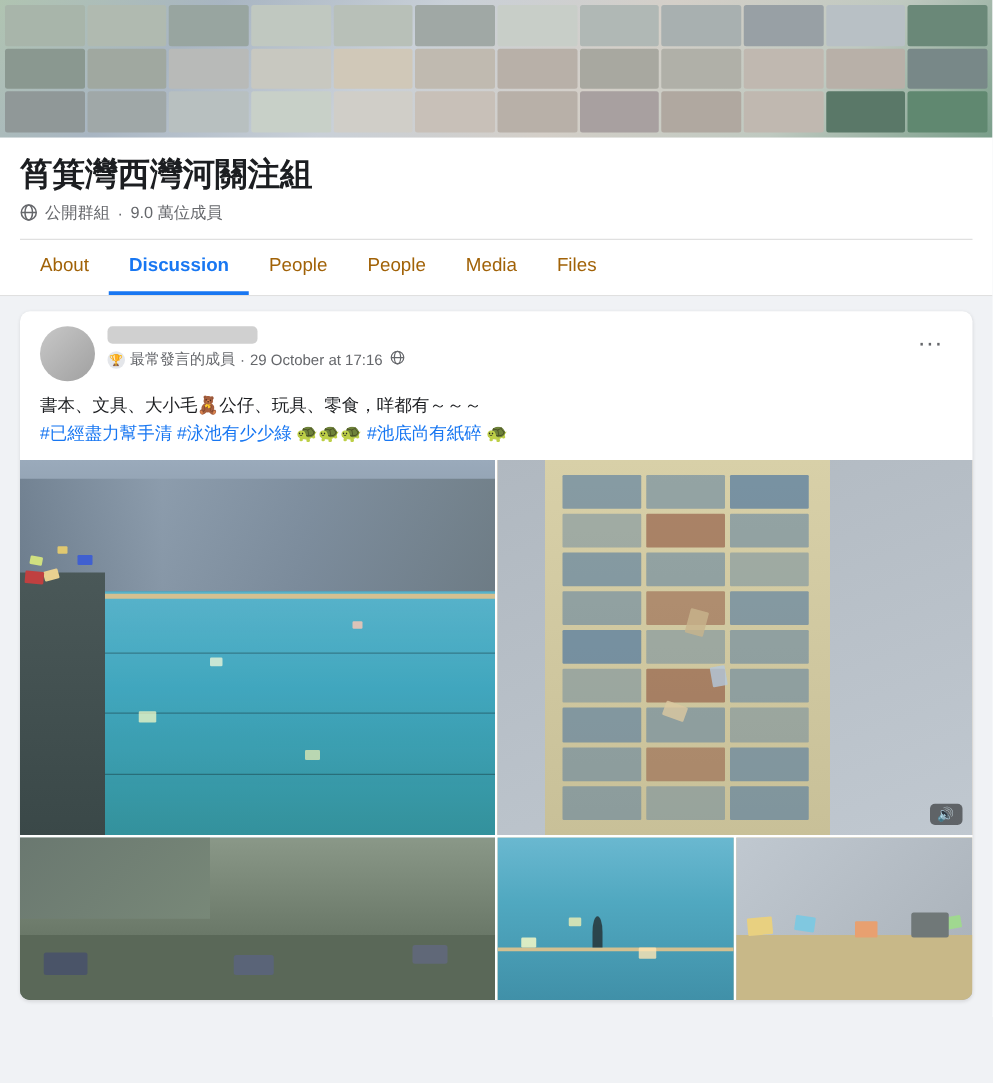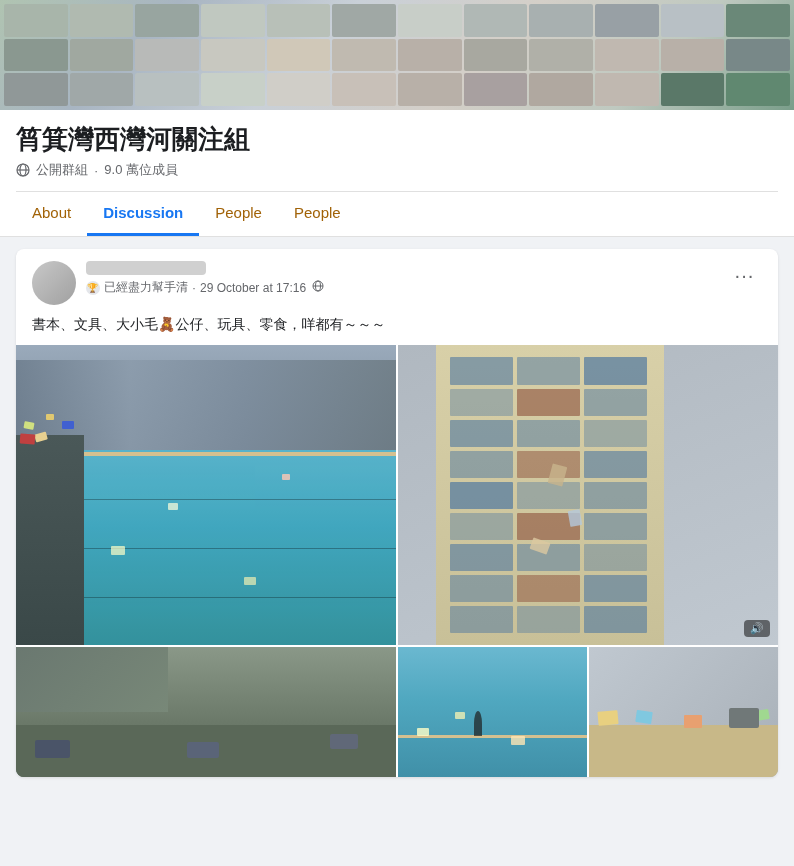--- a/index.html
+++ b/index.html
@@ -295,51 +295,62 @@
     <span>公開群組</span>
     <span>·</span>
     <span>9.0 萬位成員</span>
   </div>
 
   <nav class="nav-tabs">
     <div class="nav-tab">About</div>
     <div class="nav-tab active">Discussion</div>
     <div class="nav-tab">People</div>
     <div class="nav-tab">People</div>
+    <div class="nav-tab">Media</div>
+    <div class="nav-tab">Files</div>
   </nav>
 </div>
 
 <div class="main-content">
   <div class="post-card">
 
     <div class="post-header">
       <div class="post-author-area">
         <div class="avatar"></div>
         <div class="author-info">
           <div class="author-name"></div>
           <div class="author-badge">
             <span class="badge-icon">🏆</span>
-            <span>已經盡力幫手清</span>
+            <span>最常發言的成員</span>
             <span> · </span>
             <span>29 October at 17:16</span>
             <span style="margin-left:2px;">
               <svg width="12" height="12" viewBox="0 0 12 12" fill="#65676b">
                 <circle cx="6" cy="6" r="5" fill="none" stroke="#65676b" stroke-width="1"></circle>
                 <ellipse cx="6" cy="6" rx="2.5" ry="5" fill="none" stroke="#65676b" stroke-width="1"></ellipse>
                 <line x1="1" y1="6" x2="11" y2="6" stroke="#65676b" stroke-width="1"></line>
               </svg>
             </span>
           </div>
         </div>
       </div>
       <div class="more-btn">···</div>
     </div>
 
     <div class="post-body">
       <div>書本、文具、大小毛🧸公仔、玩具、零食，咩都有～～～</div>
+      <div>
+        <span class="hashtag">#已經盡力幫手清</span>
+        <span> </span>
+        <span class="hashtag">#泳池有少少綠</span>
+        <span>🐢🐢🐢</span>
+        <span> </span>
+        <span class="hashtag">#池底尚有紙碎</span>
+        <span>🐢</span>
+      </div>
     </div>
 
     <div class="image-grid">
 
       <div class="img-main">
         <div class="pool-scene">
 
           <div style="position:absolute;top:0;left:0;width:100%;height:35%;background:linear-gradient(180deg,#9aaabb 0%,#7a8a9a 100%);"></div>
 
           <div style="position:absolute;top:5%;left:0;width:100%;height:30%;background:linear-gradient(90deg,#6a7a8a 0%,#8a9aaa 30%,#7a8a9a 60%,#6a7880 100%);opacity:0.8;"></div>

